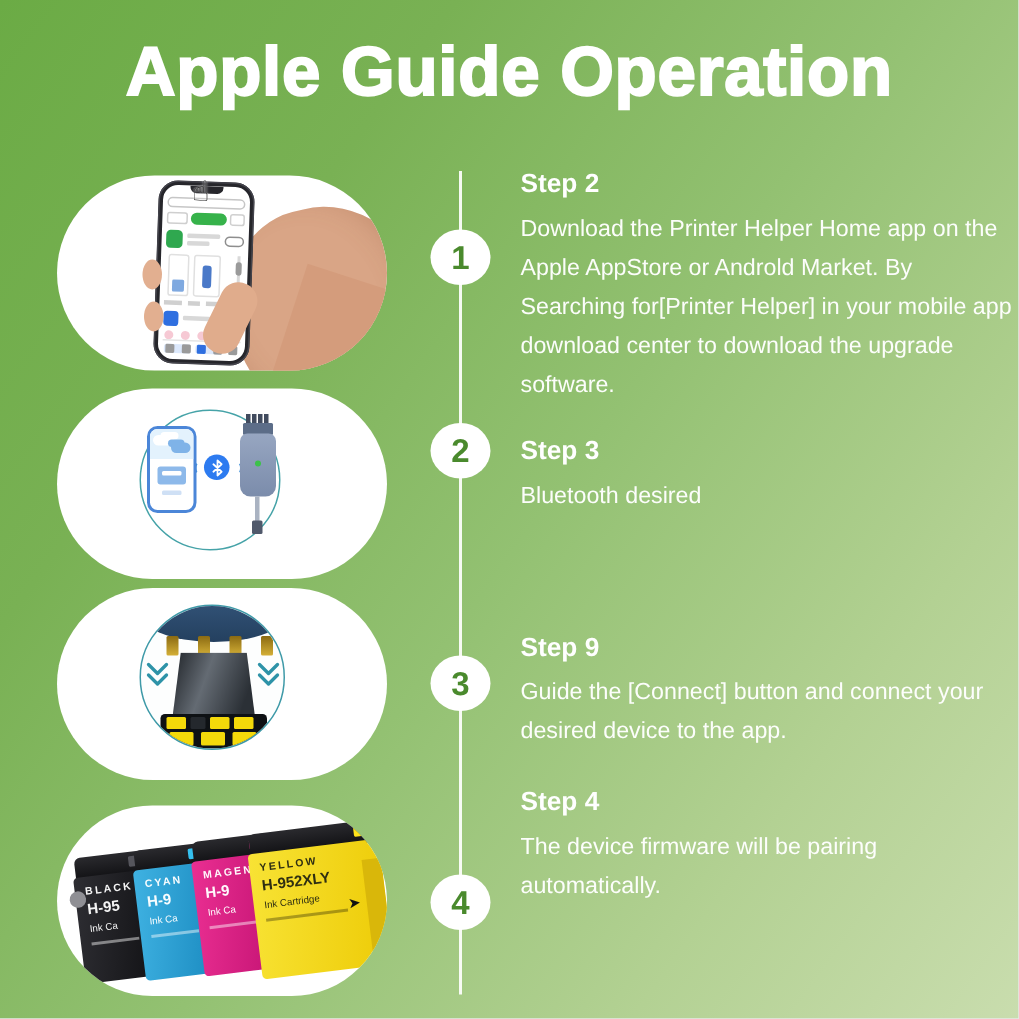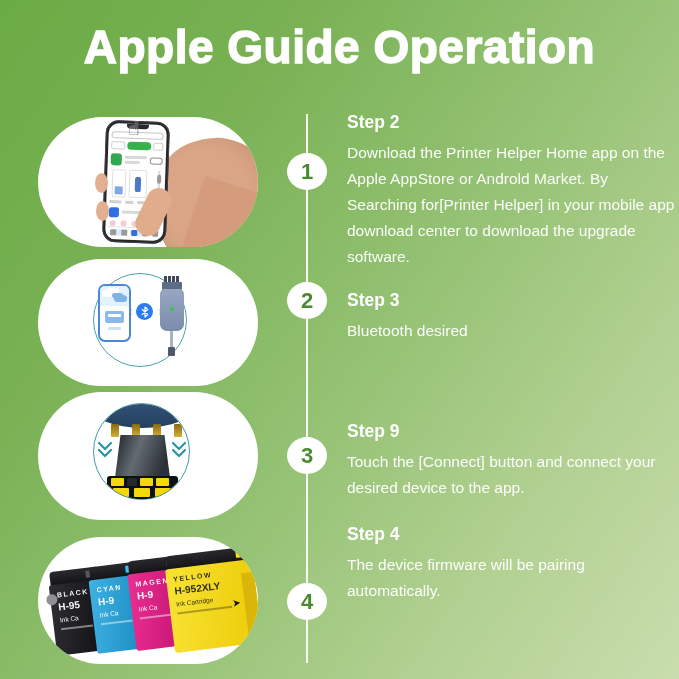--- a/index.html
+++ b/index.html
@@ -145,21 +145,21 @@
   <div class="steptext t1">
     <div class="steptitle">Step 2</div>
     <div class="stepbody">Download the Printer Helper Home app on the Apple AppStore or Androld Market. By Searching for[Printer Helper] in your mobile app download center to download the upgrade software.</div>
   </div>
   <div class="steptext t2">
     <div class="steptitle">Step 3</div>
     <div class="stepbody">Bluetooth desired</div>
   </div>
   <div class="steptext t3">
     <div class="steptitle">Step 9</div>
-    <div class="stepbody">Touch the [Connect] button and connect your desired device to the app.</div>
+    <div class="stepbody">Guide the [Connect] button and connect your desired device to the app.</div>
   </div>
   <div class="steptext t4">
     <div class="steptitle">Step 4</div>
     <div class="stepbody">The device firmware will be pairing automatically.</div>
   </div>
 
   <div class="oval o1">
     <div class="abs hand-blob"></div>
     <div class="abs hand-wrist"></div>
     <div class="abs fingertip f1"></div>

